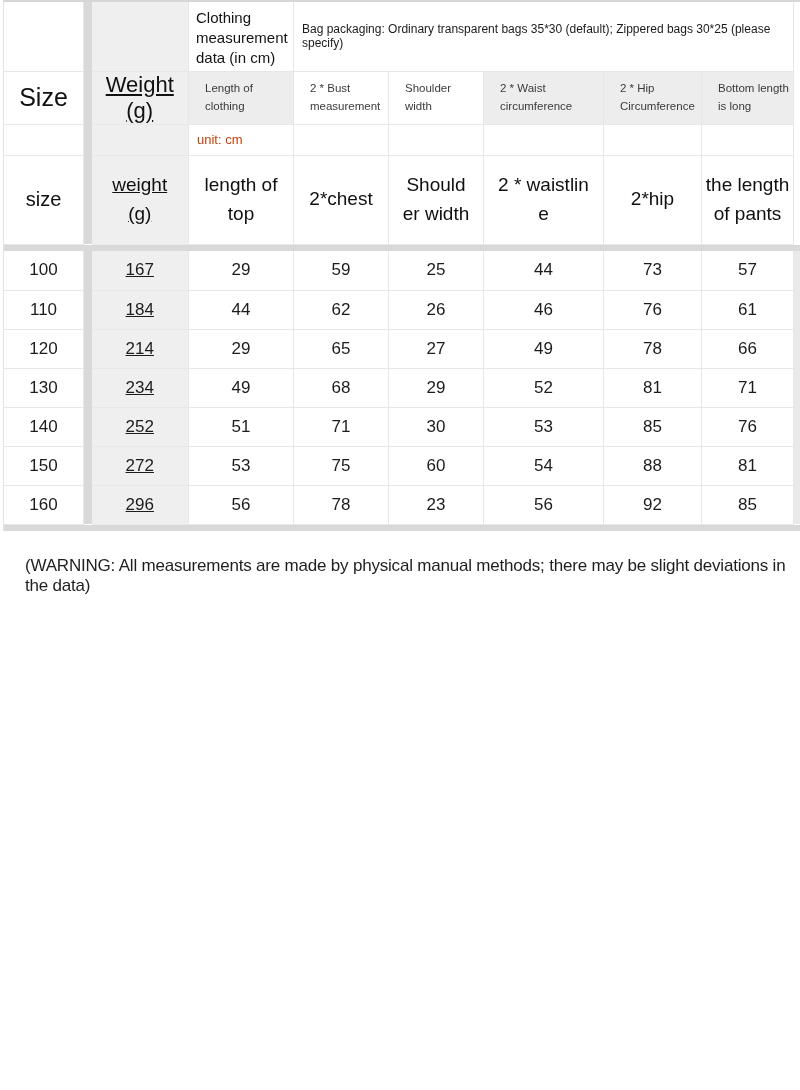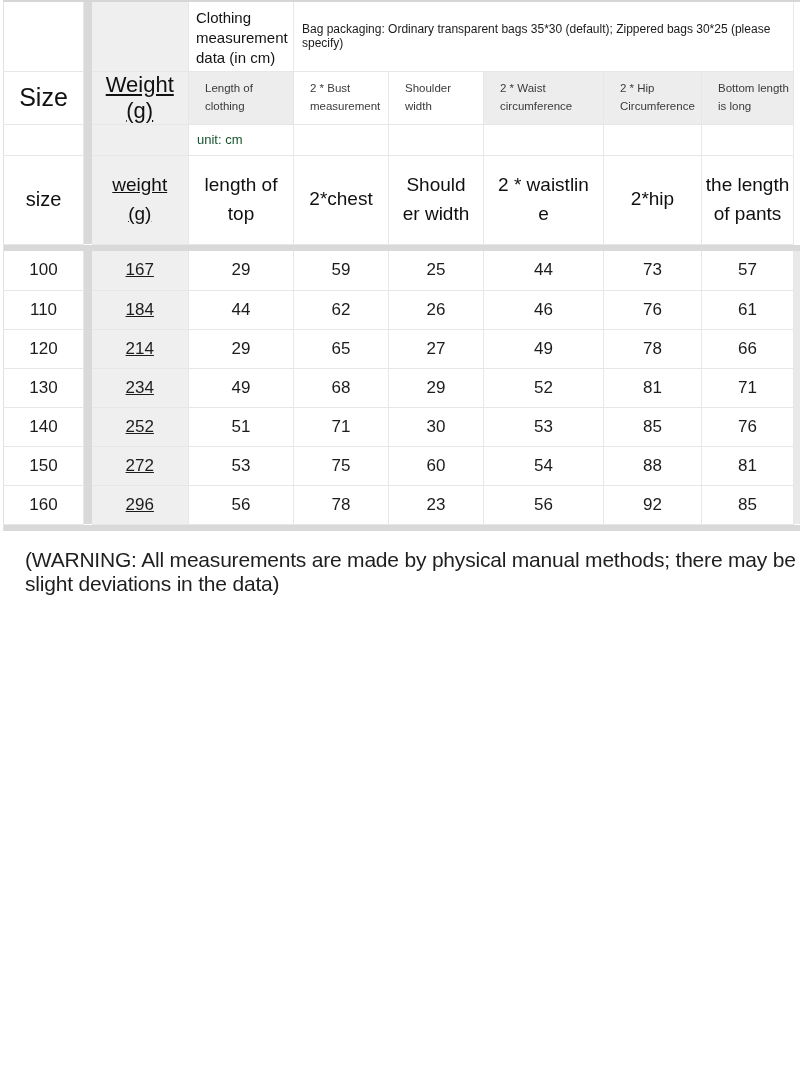--- a/index.html
+++ b/index.html
@@ -57,29 +57,29 @@
     text-align: left;
     padding-left: 16px;
     font-size: 11.5px;
     line-height: 1.5;
     color: #3b3b3b;
   }
   .unit-cell {
     text-align: left;
     padding-left: 8px;
     font-size: 13px;
-    color: #14532d;
+    color: #c2410c;
   }
   .row4 { font-size: 19px; line-height: 1.5; color: #101010; }
   .row4-size { font-size: 20px; color: #101010; }
   .num { font-size: 17px; color: #1c1c1c; }
 
   .warning {
-    margin: 17px 0 0 22px;
-    font-size: 21px;
+    margin: 25px 0 0 22px;
+    font-size: 17px;
     color: #1f1f1f;
     letter-spacing: -0.2px;
   }
 </style>
 </head>
 <body>
 
 <div class="page">
   <table class="size-chart">
     <colgroup>

